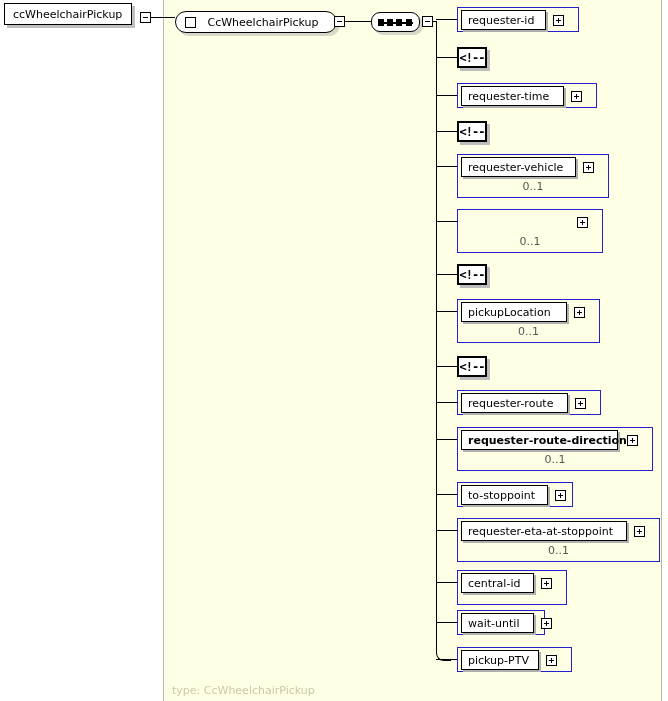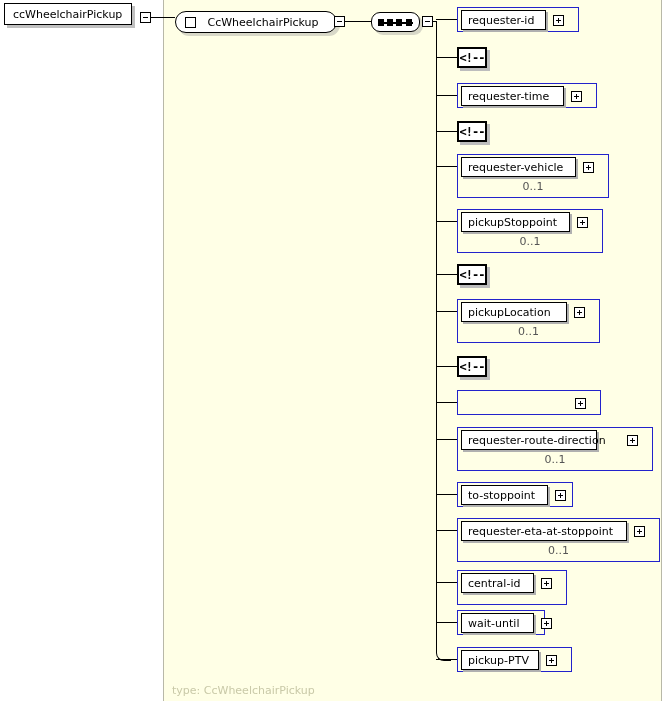--- a/index.html
+++ b/index.html
@@ -225,23 +225,20 @@
       <div class="hline" style="left: 436px; top: 166px; width: 21px;"></div>
       <div class="elem opt" style="left: 457px; top: 154px; width: 152px; height: 44px;">
         <div class="inner" style="width: 115px;">
           <span>requester-vehicle</span>
         </div>
         <div class="exp plus" style="left: 125px; top: 7px;"></div>
         <div class="card">0..1</div>
       </div>
       <div class="hline" style="left: 436px; top: 221px; width: 21px;"></div>
       <div class="elem opt" style="left: 457px; top: 209px; width: 146px; height: 44px;">
-        <div class="inner" style="width: 109px;">
-          <span>pickupStoppoint</span>
-        </div>
         <div class="exp plus" style="left: 119px; top: 7px;"></div>
         <div class="card">0..1</div>
       </div>
       <div class="hline" style="left: 436px; top: 274px; width: 21px;"></div>
       <div class="comment" style="left: 457px; top: 264px;">
         <span>&lt;!--</span>
       </div>
       <div class="hline" style="left: 436px; top: 311px; width: 21px;"></div>
       <div class="elem opt" style="left: 457px; top: 299px; width: 143px; height: 44px;">
         <div class="inner" style="width: 106px;">
@@ -249,25 +246,28 @@
         </div>
         <div class="exp plus" style="left: 116px; top: 7px;"></div>
         <div class="card">0..1</div>
       </div>
       <div class="hline" style="left: 436px; top: 366px; width: 21px;"></div>
       <div class="comment" style="left: 457px; top: 356px;">
         <span>&lt;!--</span>
       </div>
       <div class="hline" style="left: 436px; top: 402px; width: 21px;"></div>
       <div class="elem req" style="left: 457px; top: 390px; width: 144px; height: 25px;">
+        <div class="inner" style="width: 107px;">
+          <span>requester-route</span>
+        </div>
         <div class="exp plus" style="left: 117px; top: 7px;"></div>
       </div>
       <div class="hline" style="left: 436px; top: 439px; width: 21px;"></div>
       <div class="elem opt" style="left: 457px; top: 427px; width: 196px; height: 44px;">
-        <div class="inner" style="width: 136px;">
+        <div class="inner" style="width: 157px; font-weight: bold;">
           <span>requester-route-direction</span>
         </div>
         <div class="exp plus" style="left: 169px; top: 7px;"></div>
         <div class="card">0..1</div>
       </div>
       <div class="hline" style="left: 436px; top: 494px; width: 21px;"></div>
       <div class="elem req" style="left: 457px; top: 482px; width: 116px; height: 25px;">
         <div class="inner" style="width: 87px;">
           <span>to-stoppoint</span>
         </div>

